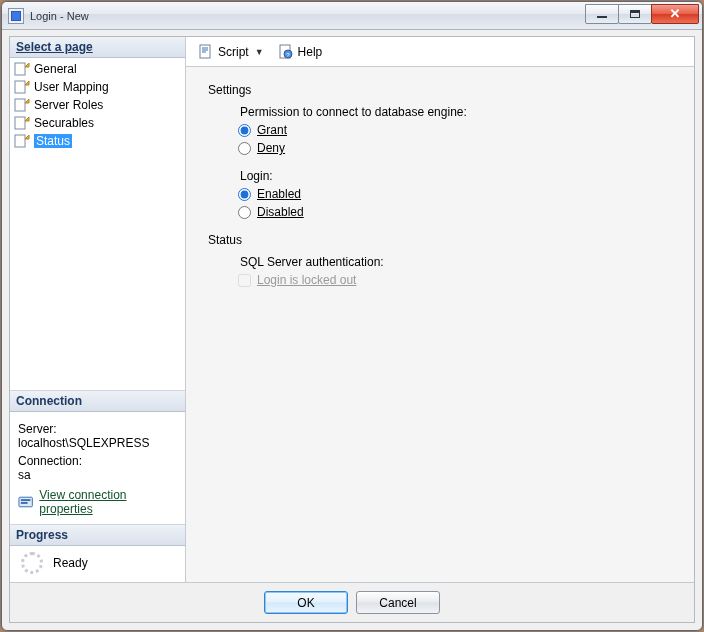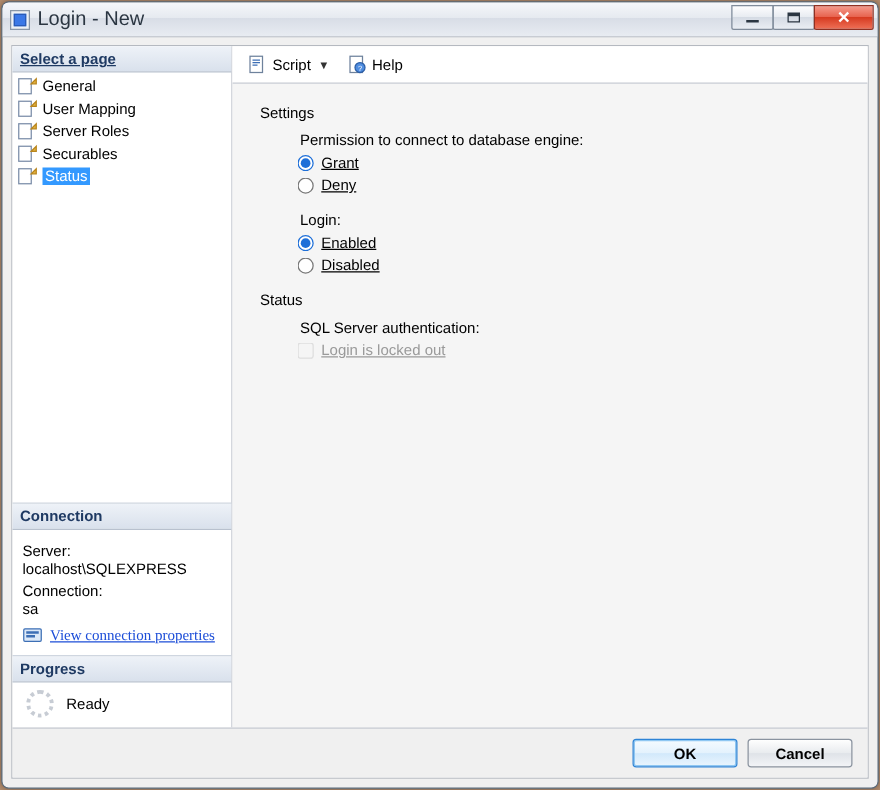--- a/index.html
+++ b/index.html
@@ -41,21 +41,21 @@
     border: 1px solid #8a97a8;
     display: inline-block;
     position: relative;
   }
   .titlebar .app-icon::before {
     content:"";
     position:absolute;
     left:2px; top:2px; width:8px; height:8px;
     background:#3b78e7; border:1px solid #2a5bb8;
   }
-  .title-text { color:#2b3642; font-size:16px; }
+  .title-text { color:#2b3642; font-size:11px; }
   .win-controls {
     margin-left:auto;
     display:flex;
     height: 22px;
     margin-right:3px;
   }
   .win-btn {
     width: 34px; height:20px;
     margin-top:-1px;
     border:1px solid #7f8b9a;
@@ -133,21 +133,21 @@
     color:#000;
     font-size:12px;
   }
   .conn-body .lbl { margin-top:4px;}
   .conn-body .val { margin-top:0; margin-bottom:4px;}
   .link-row {
     display:flex; align-items:center;
     gap:6px;
     margin-top:6px;
   }
-  .link-row a { color:#1d4ed8; text-decoration:underline; font-size:12px;font-family:Liberation Serif, serif;}
+  .link-row a { color:#14532d; text-decoration:underline; font-size:12px;}
   .link-icon { width:16px; height:16px; }
   .prog-body { display:flex; align-items:center; gap:10px;padding-left:11px;}
   .prog-ring {
     width:22px; height:22px;
     border-radius:50%;
     border:3px dotted #c7ccd4;
   }
   .contentarea {
     flex:1;
     background:#f5f5f5;
@@ -188,24 +188,23 @@
   .radio-row label span.ul, .check-row label span.ul { text-decoration: underline; }
   .check-row input[type=checkbox] { margin:0; }
   .check-row.disabled { color:#9a9a9a; }
   .check-row.disabled input { opacity:0.6; }
   .bottombar {
     height:40px;
     border-top:1px solid #c6cad2;
     background:#f0f0f0;
     display:flex;
     align-items:center;
-    justify-content:flex-end;
+    justify-content:center;
     padding:0 12px;
     gap:8px;
-    font-weight:bold;
   }
   .dlg-btn {
     min-width:84px;
     height:23px;
     border:1px solid #8a939f;
     border-radius:3px;
     background: linear-gradient(to bottom,#fefefe,#e9ecef 48%,#dfe3e8 52%,#f2f4f7);
     font-size:12px;
     display:flex; align-items:center; justify-content:center;
     cursor:default;

